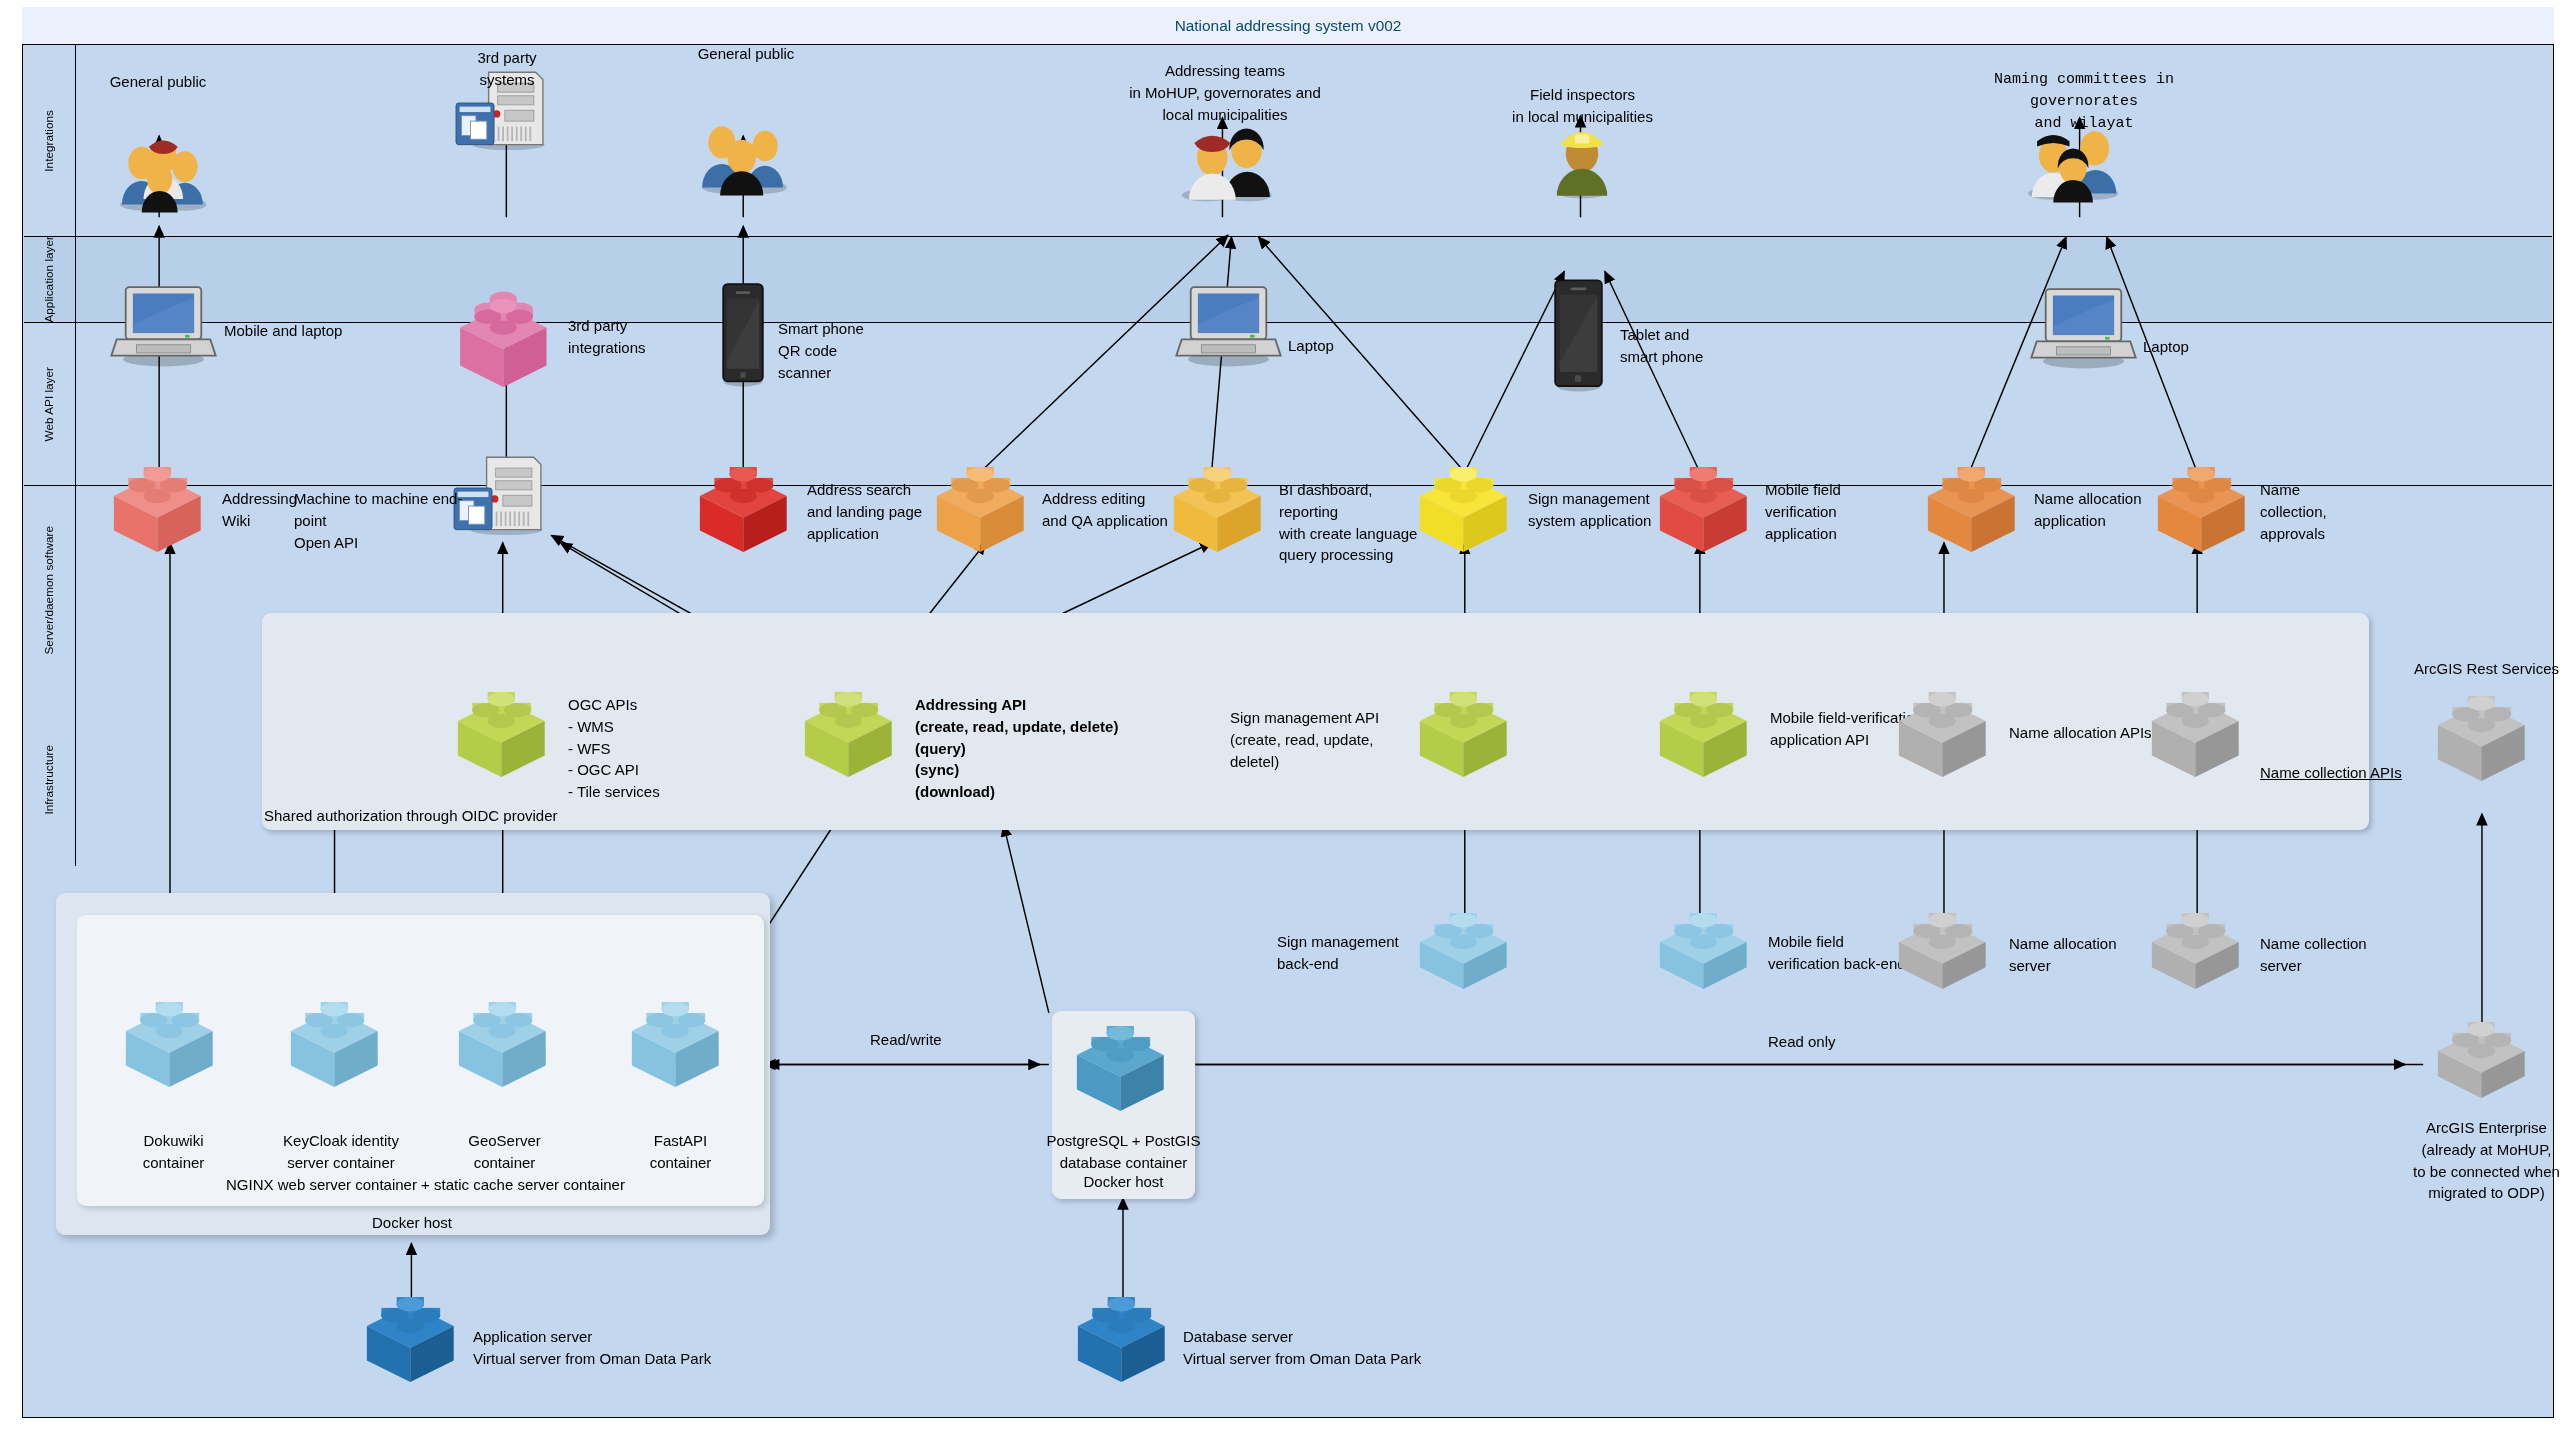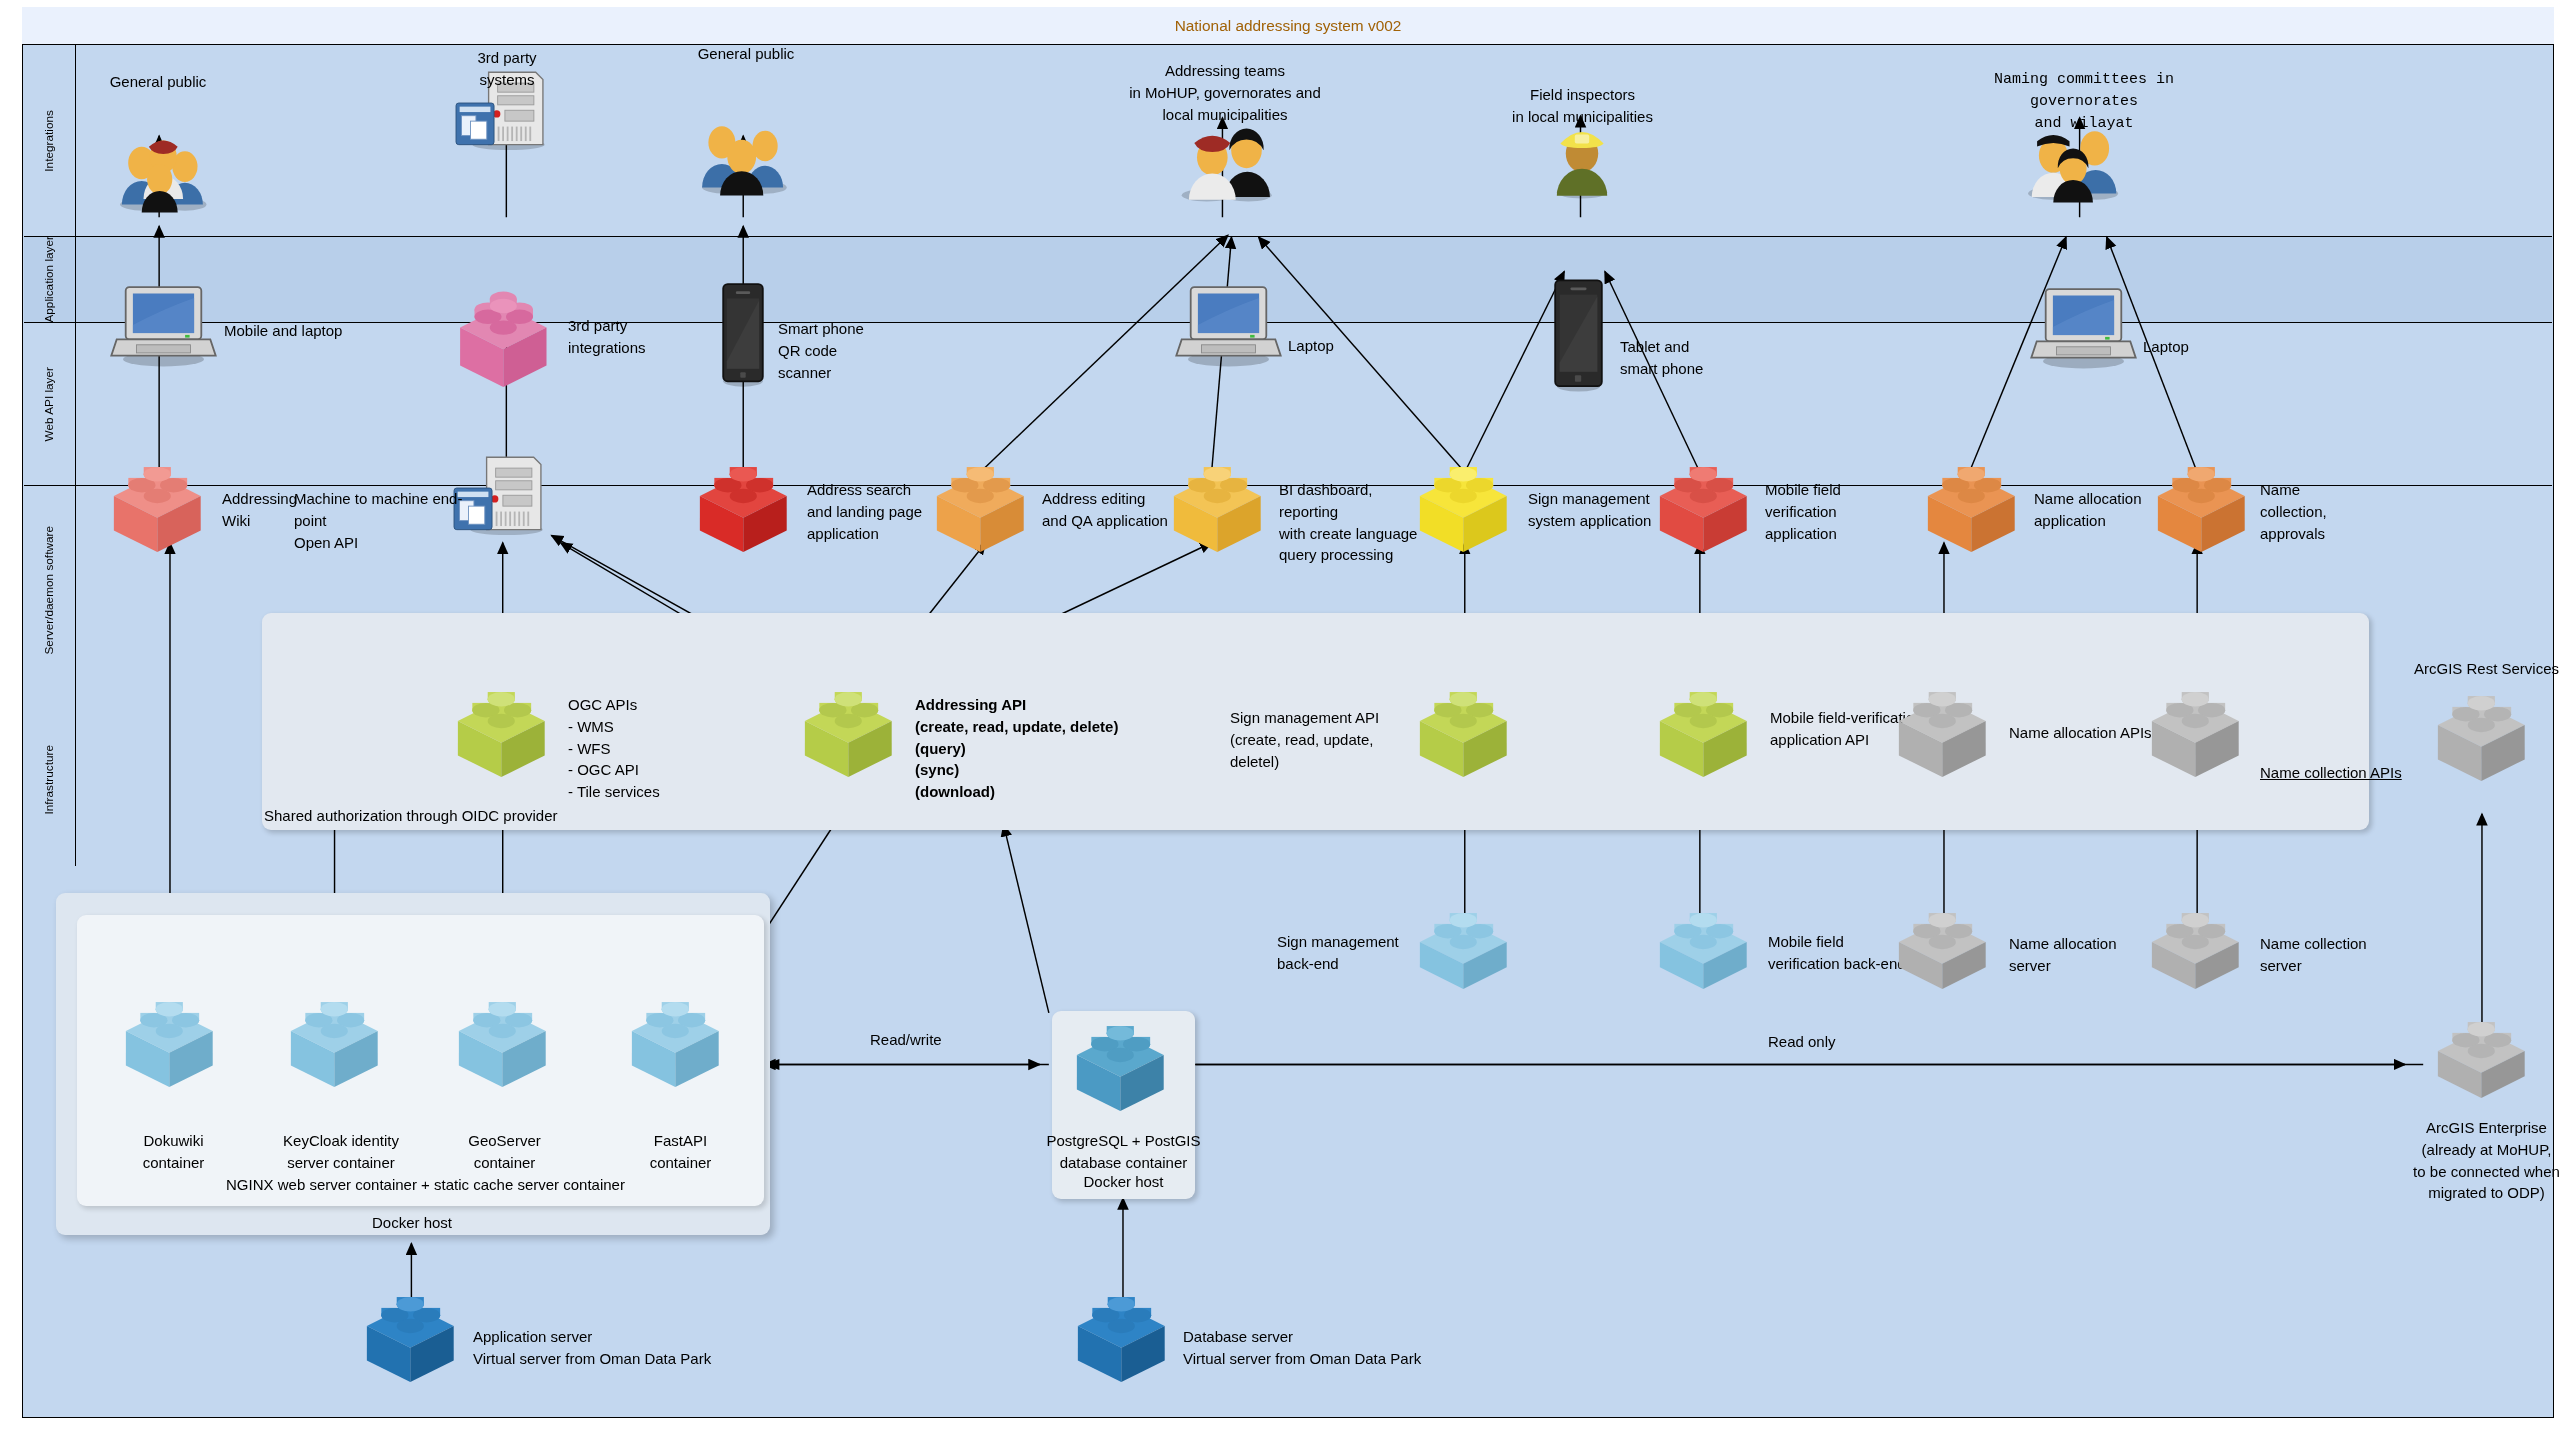--- a/index.html
+++ b/index.html
@@ -2,21 +2,21 @@
 <html style="font-size:14.5px"><head>
 <meta charset="utf-8">
 <style>
   html,body{margin:0;padding:0;background:#ffffff;}
   body{font-family:"Liberation Sans", sans-serif;}
   #canvas{position:relative;width:2576px;height:1430px;background:#ffffff;overflow:hidden;}
 
   .frame{position:absolute;left:22px;top:7.2px;width:2532px;height:1411px;border:1.8px solid #000;box-sizing:border-box;background:#c3d7ef;}
   .title-bar{position:absolute;left:22px;top:7.2px;width:2532px;height:38px;background:#eaf1fd;border-bottom:1.8px solid #000;box-sizing:border-box;
      display:flex;align-items:center;justify-content:center;}
-  .title-bar span{font-size:15.4px;color:#a16207;text-align:right;}
+  .title-bar span{font-size:15.4px;color:#0c4a6e;text-align:right;}
 
   .band{position:absolute;left:23.5px;box-sizing:border-box;border-bottom:1.8px solid #000;}
   .lane-label{position:absolute;left:0;top:0;width:52px;height:100%;border-right:1.8px solid #000;box-sizing:border-box;
       display:flex;align-items:center;justify-content:center;}
   .lane-label span{writing-mode:vertical-rl;transform:rotate(180deg);font-size:11.8px;color:#000;white-space:nowrap;}
 
   .shadepanel{position:absolute;border-radius:9px;}
 
   
   .lbl{position:absolute;font-size:15px;color:#000;line-height:1.45;white-space:pre-line;}
@@ -324,21 +324,21 @@
   <div class="device" style="left:1548px;top:276px;">
     <svg width="61" height="118" viewBox="0 0 68 130">
       <ellipse cx="34" cy="122" rx="24" ry="6" fill="#000" opacity=".2"></ellipse>
       <rect x="8" y="4" width="52" height="118" rx="5" fill="#2a2a2a" stroke="#111" stroke-width="2"></rect>
       <rect x="25" y="12" width="18" height="3" rx="1.5" fill="#5a5a5a"></rect>
       <rect x="13" y="20" width="42" height="86" fill="#343434"></rect>
       <path d="M13,96 L55,22 L55,106 L13,106 z" fill="#3d3d3d"></path>
       <rect x="30" y="110" width="7" height="7" rx="1" fill="#4a4a4a"></rect>
     </svg>
   </div>
-  <div class="lbl" style="left:1620px;top:336px;width:118px;">Tablet and
+  <div class="lbl" style="left:1620px;top:324px;width:118px;">Tablet and
 smart phone</div>
 
   <div class="device" style="left:2029px;top:282px;">
     <svg width="109" height="90" viewBox="0 0 120 100">
       <ellipse cx="60" cy="88" rx="45" ry="8" fill="#000" opacity=".2"></ellipse>
       <rect x="18" y="8" width="84" height="58" rx="4" fill="#d9d9d9" stroke="#666" stroke-width="2"></rect>
       <rect x="26" y="15" width="68" height="44" fill="#4a7cc0"></rect>
       <path d="M26,50 q34,-18 68,-30 l0,39 l-68,0z" fill="#5e8ccb" opacity=".6"></path>
       <path d="M8,66 L112,66 L118,84 L2,84 z" fill="#d2d2d2" stroke="#666" stroke-width="2"></path>
       <rect x="30" y="72" width="60" height="9" fill="#bdbdbd" stroke="#8a8a8a"></rect>

